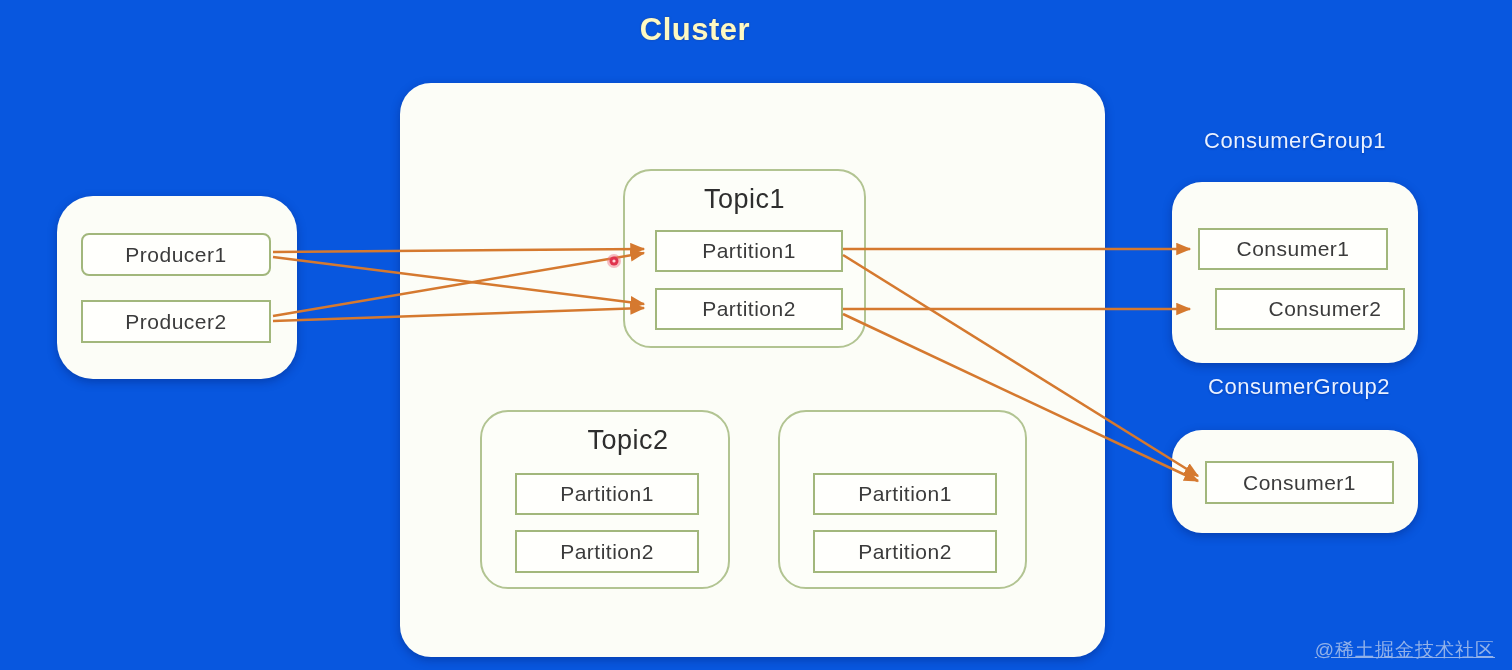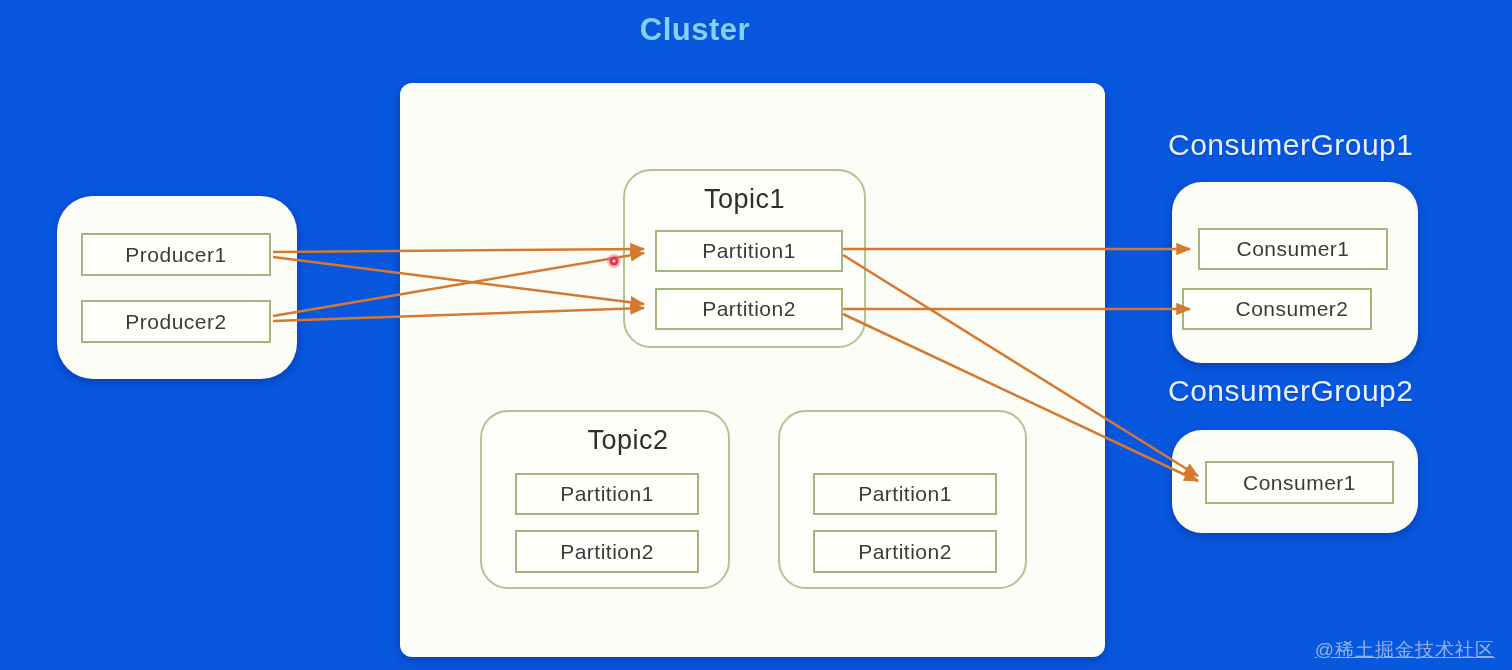--- a/index.html
+++ b/index.html
@@ -16,31 +16,31 @@
   }
 
   .cluster-title {
     position: absolute;
     left: 560px;
     top: 12px;
     width: 270px;
     text-align: center;
     font-size: 31px;
     font-weight: bold;
-    color: #7dd3fc;
+    color: #fef9c3;
     letter-spacing: 0.5px;
     text-shadow: 0 0 2px rgba(90,50,30,0.35);
   }
 
   .panel {
     position: absolute;
     background: #fcfdf7;
     box-shadow: 0 3px 10px rgba(0, 20, 90, 0.35);
   }
-  .panel.cluster-box   { left: 400px; top: 83px;  width: 705px; height: 574px; border-radius: 12px; }
+  .panel.cluster-box   { left: 400px; top: 83px;  width: 705px; height: 574px; border-radius: 31px; }
   .panel.producer-box  { left: 57px;  top: 196px; width: 240px; height: 183px; border-radius: 36px; }
   .panel.cgroup1-box   { left: 1172px; top: 182px; width: 246px; height: 181px; border-radius: 30px; }
   .panel.cgroup2-box   { left: 1172px; top: 430px; width: 246px; height: 103px; border-radius: 30px; }
 
   .topic {
     position: absolute;
     background: #fdfef9;
     border: 2px solid #b2c492;
     border-radius: 28px;
     box-sizing: border-box;
@@ -66,23 +66,23 @@
     align-items: center;
     justify-content: center;
     font-size: 21px;
     color: #3b3b3b;
     letter-spacing: 0.5px;
   }
 
   .group-label {
     position: absolute;
     color: #e9f1ff;
-    font-size: 30px;
+    font-size: 22px;
     letter-spacing: 0.5px;
-    text-align: left;
+    text-align: center;
     text-shadow: 0 1px 2px rgba(0,30,120,0.4);
   }
   .group-label.cg1 { left: 1168px; top: 128px; width: 254px; }
   .group-label.cg2 { left: 1168px; top: 374px; width: 262px; }
 
   .overlay {
     position: absolute;
     left: 0;
     top: 0;
     z-index: 10;
@@ -99,21 +99,21 @@
     letter-spacing: 1px;
     text-decoration: underline;
   }
 </style>
 </head>
 <body>
 
 <div class="cluster-title">Cluster</div>
 
 <div class="panel producer-box">
-  <div class="node" style="left:24px; top:37px; width:190px; height:43px;">
+  <div class="node" style="left:24px; top:37px; width:190px; height:43px;border-radius:8px;">
     <span>Producer1</span>
   </div>
   <div class="node" style="left:24px; top:104px; width:190px; height:43px;text-align:right;">
     <span>Producer2</span>
   </div>
 </div>
 
 <div class="panel cluster-box">
 
   <div class="topic topic1">
@@ -145,21 +145,21 @@
     </div>
   </div>
 
 </div>
 
 <div class="group-label cg1">ConsumerGroup1</div>
 <div class="panel cgroup1-box">
   <div class="node" style="left:26px; top:46px; width:190px; height:42px;">
     <span>Consumer1</span>
   </div>
-  <div class="node" style="left:10px; top:106px; width:190px; height:42px;padding-left:30px;">
+  <div class="node" style="left:43px; top:106px; width:190px; height:42px;padding-left:30px;">
     <span>Consumer2</span>
   </div>
 </div>
 
 <div class="group-label cg2">ConsumerGroup2</div>
 <div class="panel cgroup2-box">
   <div class="node" style="left:33px; top:31px; width:189px; height:43px;">
     <span>Consumer1</span>
   </div>
 </div>

